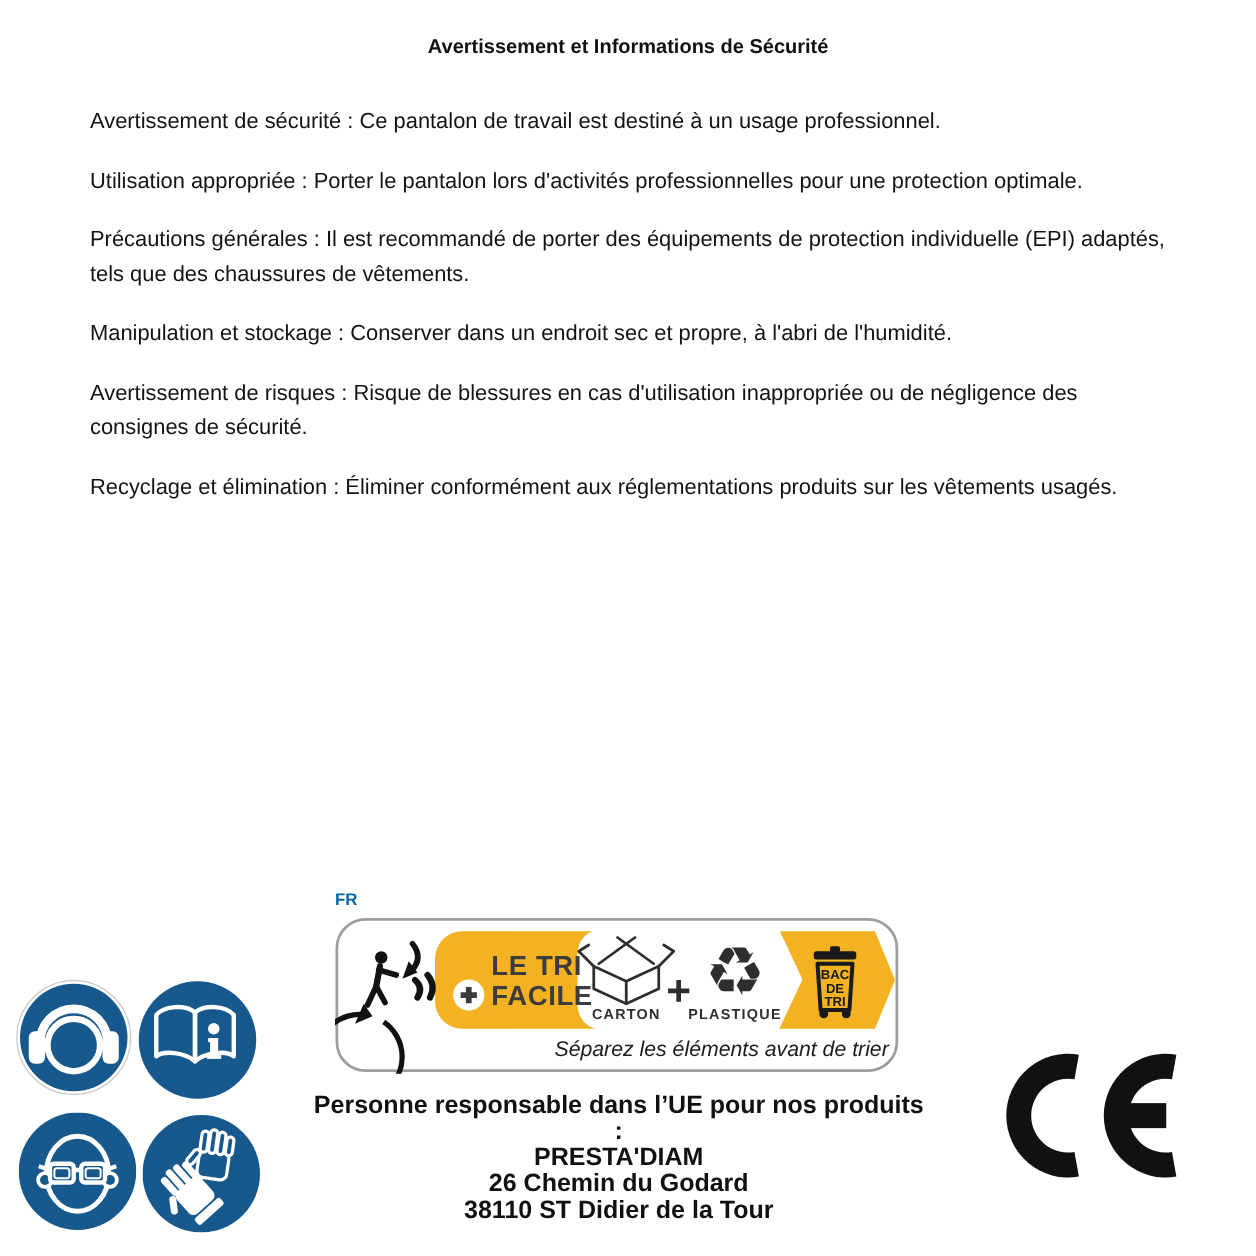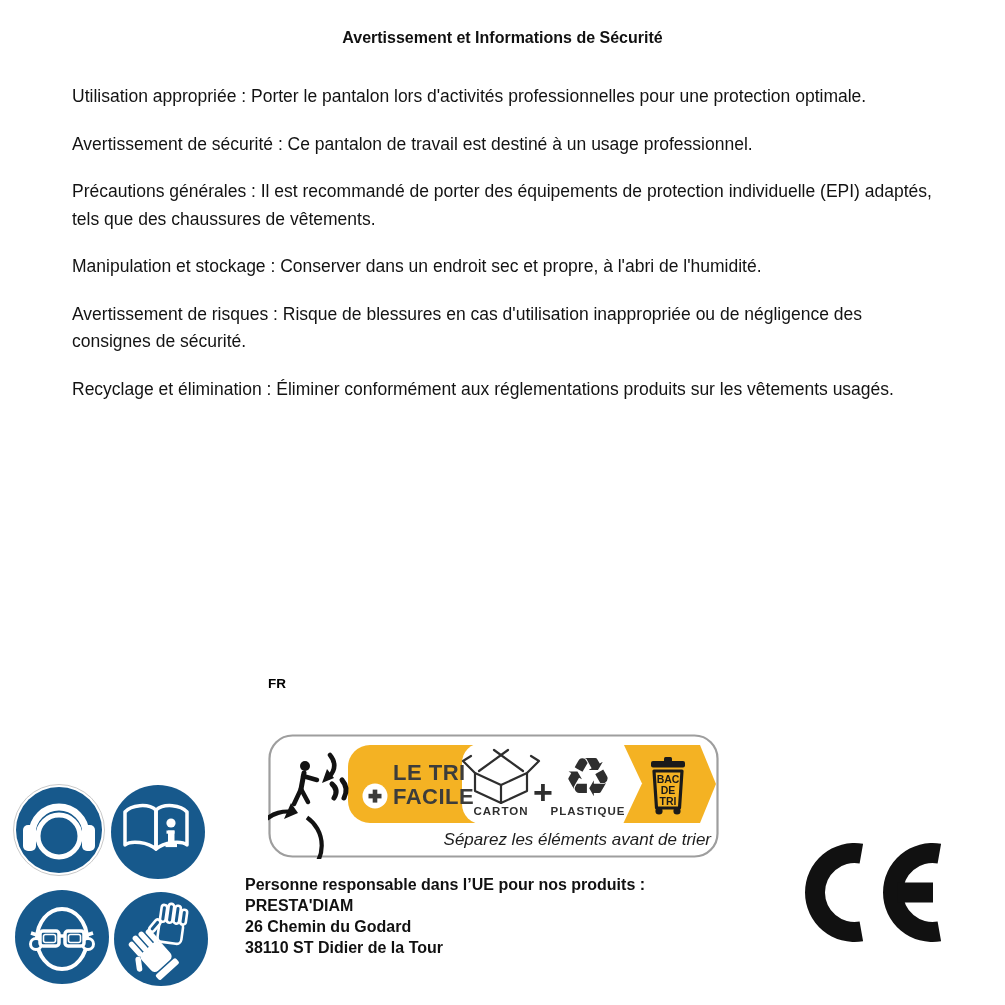--- a/index.html
+++ b/index.html
@@ -11,40 +11,40 @@
   .title{
     position:absolute;top:29px;left:0;width:1005px;text-align:center;
     font-size:16px;font-weight:bold;color:#111;
   }
   .doc{
     position:absolute;left:72px;top:83px;width:866px;
     font-size:17.5px;line-height:27.5px;color:#131313;
   }
   .doc p{margin:0 0 20px 0;}
   .fr-label{
-    position:absolute;left:268px;top:676px;font-size:13.5px;font-weight:bold;color:#000000;
+    position:absolute;left:268px;top:712px;font-size:13.5px;font-weight:bold;color:#0369a1;
   }
   .tri-label{position:absolute;left:268px;top:733px;}
   .ppe-icon{position:absolute;}
   .ce{position:absolute;left:792px;top:840px;}
   .resp{
-    position:absolute;left:245px;top:874px;width:500px;
-    font-size:16px;line-height:21px;font-weight:bold;color:#111;
+    position:absolute;left:245px;top:874px;width:500px;text-align:center;
+    font-size:20px;line-height:21px;font-weight:bold;color:#111;
   }
   svg text{font-family:"Liberation Sans","DejaVu Sans",sans-serif;}
   .recycle-glyph{font-family:"DejaVu Sans",sans-serif;}
 </style>
 </head>
 <body>
 
 <div class="title">Avertissement et Informations de Sécurité</div>
 
 <div class="doc">
+  <p>Avertissement de sécurité : Ce pantalon de travail est destiné à un usage professionnel.</p>
   <p>Utilisation appropriée : Porter le pantalon lors d'activités professionnelles pour une protection optimale.</p>
-  <p>Avertissement de sécurité : Ce pantalon de travail est destiné à un usage professionnel.</p>
   <p>Précautions générales : Il est recommandé de porter des équipements de protection individuelle (EPI) adaptés, tels que des chaussures de vêtements.</p>
   <p>Manipulation et stockage : Conserver dans un endroit sec et propre, à l'abri de l'humidité.</p>
   <p>Avertissement de risques : Risque de blessures en cas d'utilisation inappropriée ou de négligence des consignes de sécurité.</p>
   <p>Recyclage et élimination : Éliminer conformément aux réglementations produits sur les vêtements usagés.</p>
 </div>
 
 <svg class="ppe-icon" style="left:12px;top:783px;" width="94" height="94" viewBox="-47 -47 94 94">
   <circle cx="0" cy="0" r="45.5" fill="#ffffff" stroke="#c9c9c9" stroke-width="1"></circle>
   <circle cx="0" cy="0" r="43" fill="#17598C"></circle>
   <circle cx="0" cy="6" r="21" fill="none" stroke="#ffffff" stroke-width="5"></circle>

